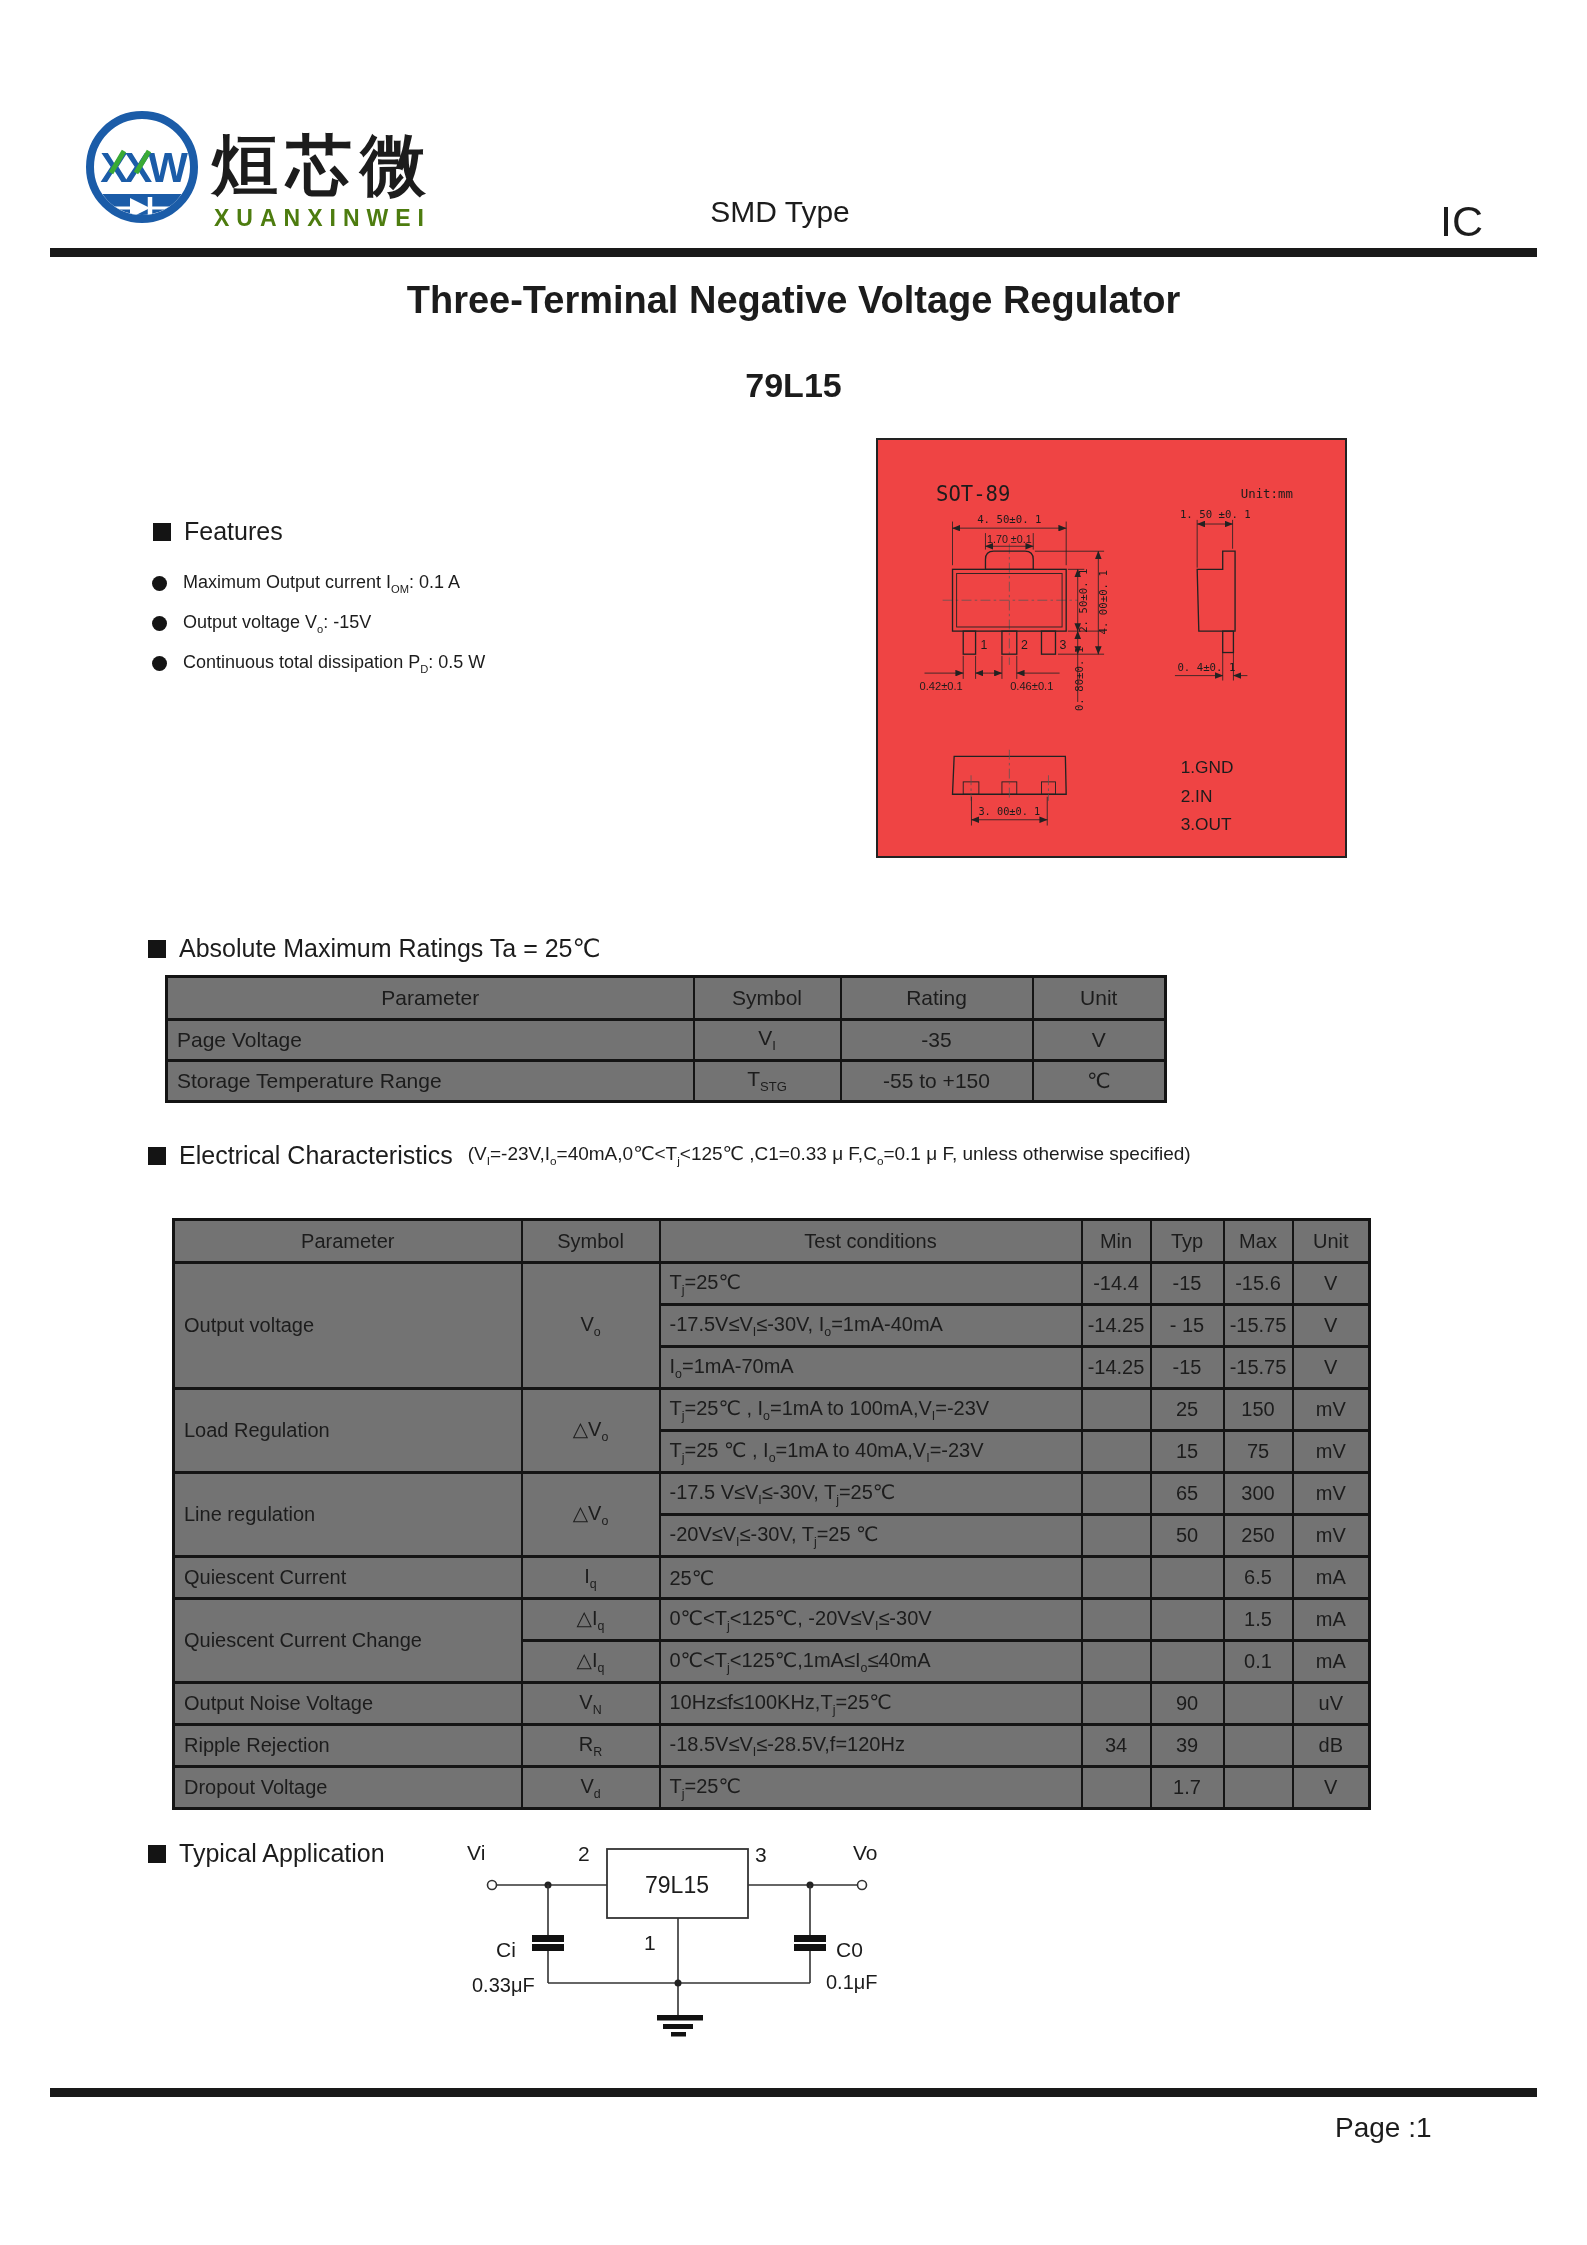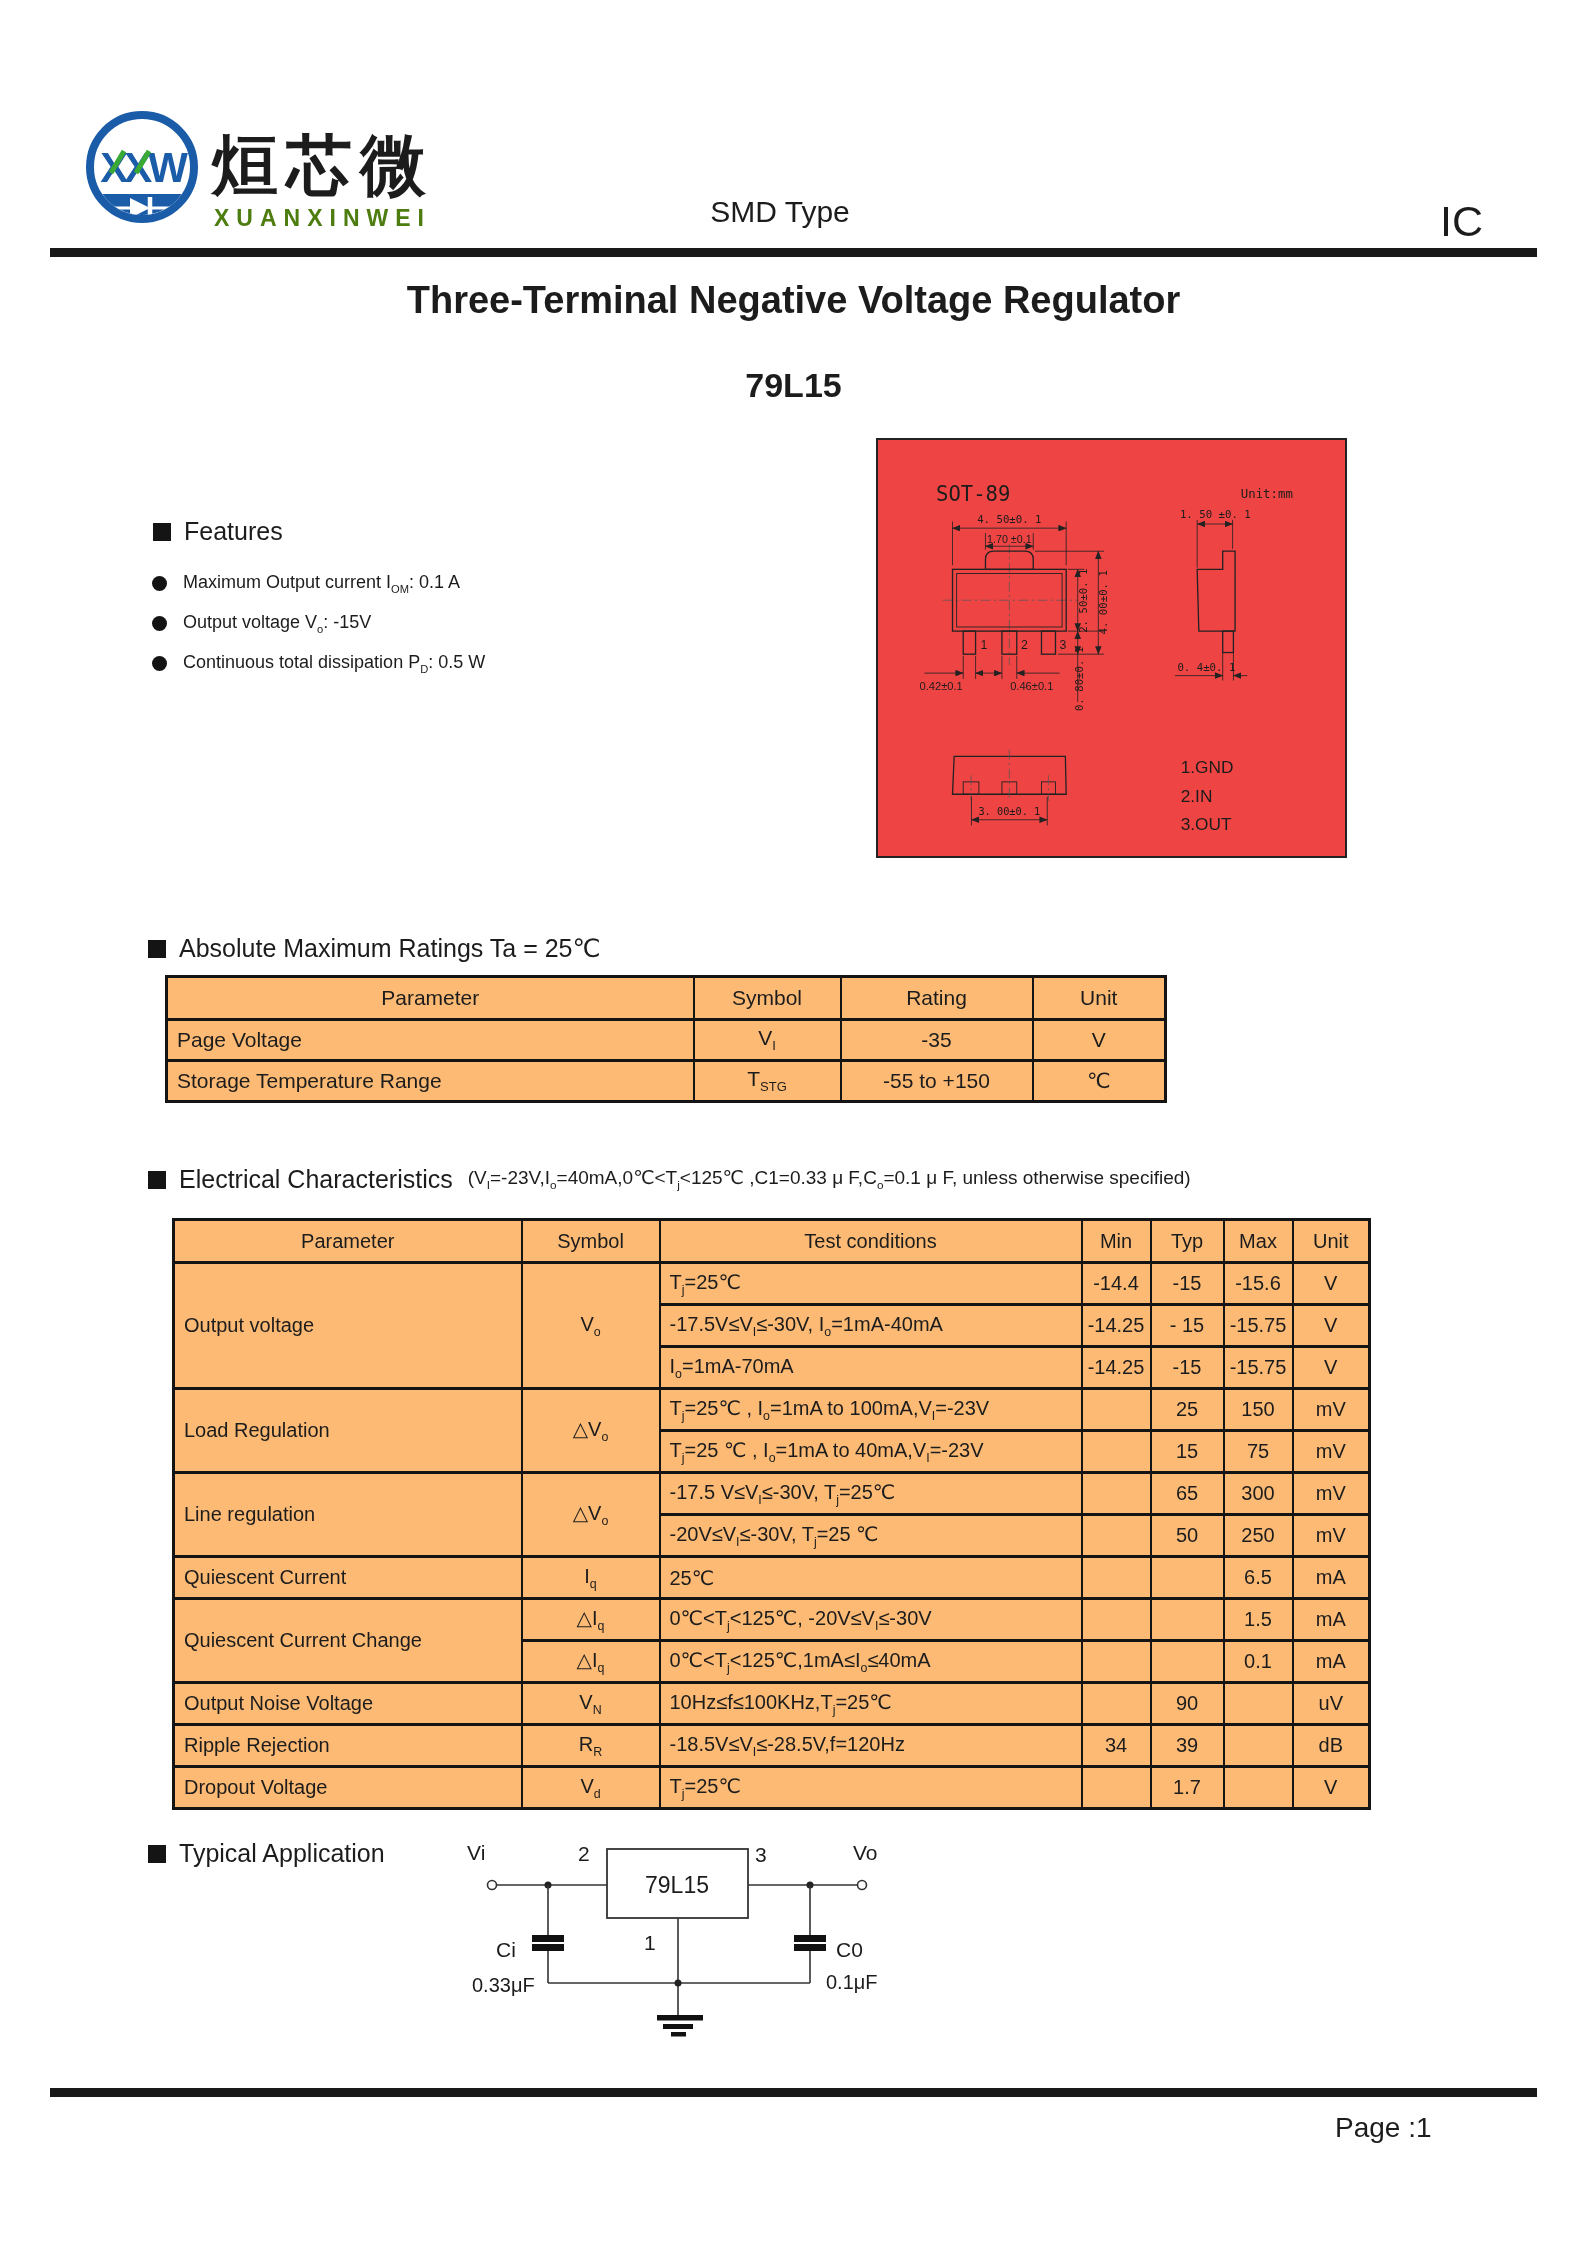--- a/index.html
+++ b/index.html
@@ -35,21 +35,21 @@
   .pkg-svg{width:100%;height:100%;display:block;}
   .t-mono{font-family:"DejaVu Sans Mono","Liberation Mono",monospace;}
   .t-sans{font-family:"Liberation Sans",sans-serif;}
   .pkg-svg text{fill:#1c1c1c;}
   .oline{fill:none;stroke:#222;stroke-width:1.6;}
   .oline2{fill:none;stroke:#222;stroke-width:1.1;}
   .dim{stroke:#222;stroke-width:1;fill:none;}
   .cl{stroke:#555;stroke-width:0.9;fill:none;stroke-dasharray:12 4 3 4;}
 
   
-  table{border-collapse:collapse;table-layout:fixed;background:#fdba74;padding-left:28px;}
+  table{border-collapse:collapse;table-layout:fixed;background:#737373;padding-left:28px;}
   th,td{border:2px solid #141414;border-top-width:3px;border-bottom-width:3px;
         font-weight:normal;text-align:center;overflow:hidden;white-space:nowrap;padding:0;}
   table{border:3px solid #141414;}
   .ta-l{text-align:left;padding-left:9px;}
   .amr{position:absolute;left:165px;top:975px;width:999px;font-size:21px;}
   .amr th{height:40px;} .amr td{height:38px;}
   .ec{position:absolute;left:172px;top:1218px;width:1196px;font-size:20px;}
   .ec th{height:40px;} .ec td{height:39px;}
   sub{font-size:62%;}
 
@@ -238,21 +238,21 @@
         </tr>
         <tr>
           <td class="ta-l">Storage Temperature Range</td>
           <td>T<sub>STG</sub></td>
           <td>-55 to +150</td>
           <td>℃</td>
         </tr>
       </tbody>
   </table>
 
-  <div class="sec-head" style="left:148px;top:1167px;text-align:center;">
+  <div class="sec-head" style="left:148px;top:1143px;text-align:center;">
     <span class="sq"></span>
     <span>Electrical Characteristics</span>
     <span class="sec-cond">(V<sub>I</sub>=-23V,I<sub>o</sub>=40mA,0℃&lt;T<sub>j</sub>&lt;125℃ ,C1=0.33 μ F,C<sub>o</sub>=0.1 μ F, unless otherwise specified)</span>
   </div>
   <table class="ec">
     <colgroup>
         <col style="width:348px">
         <col style="width:138px">
         <col style="width:422px">
         <col style="width:69px">

